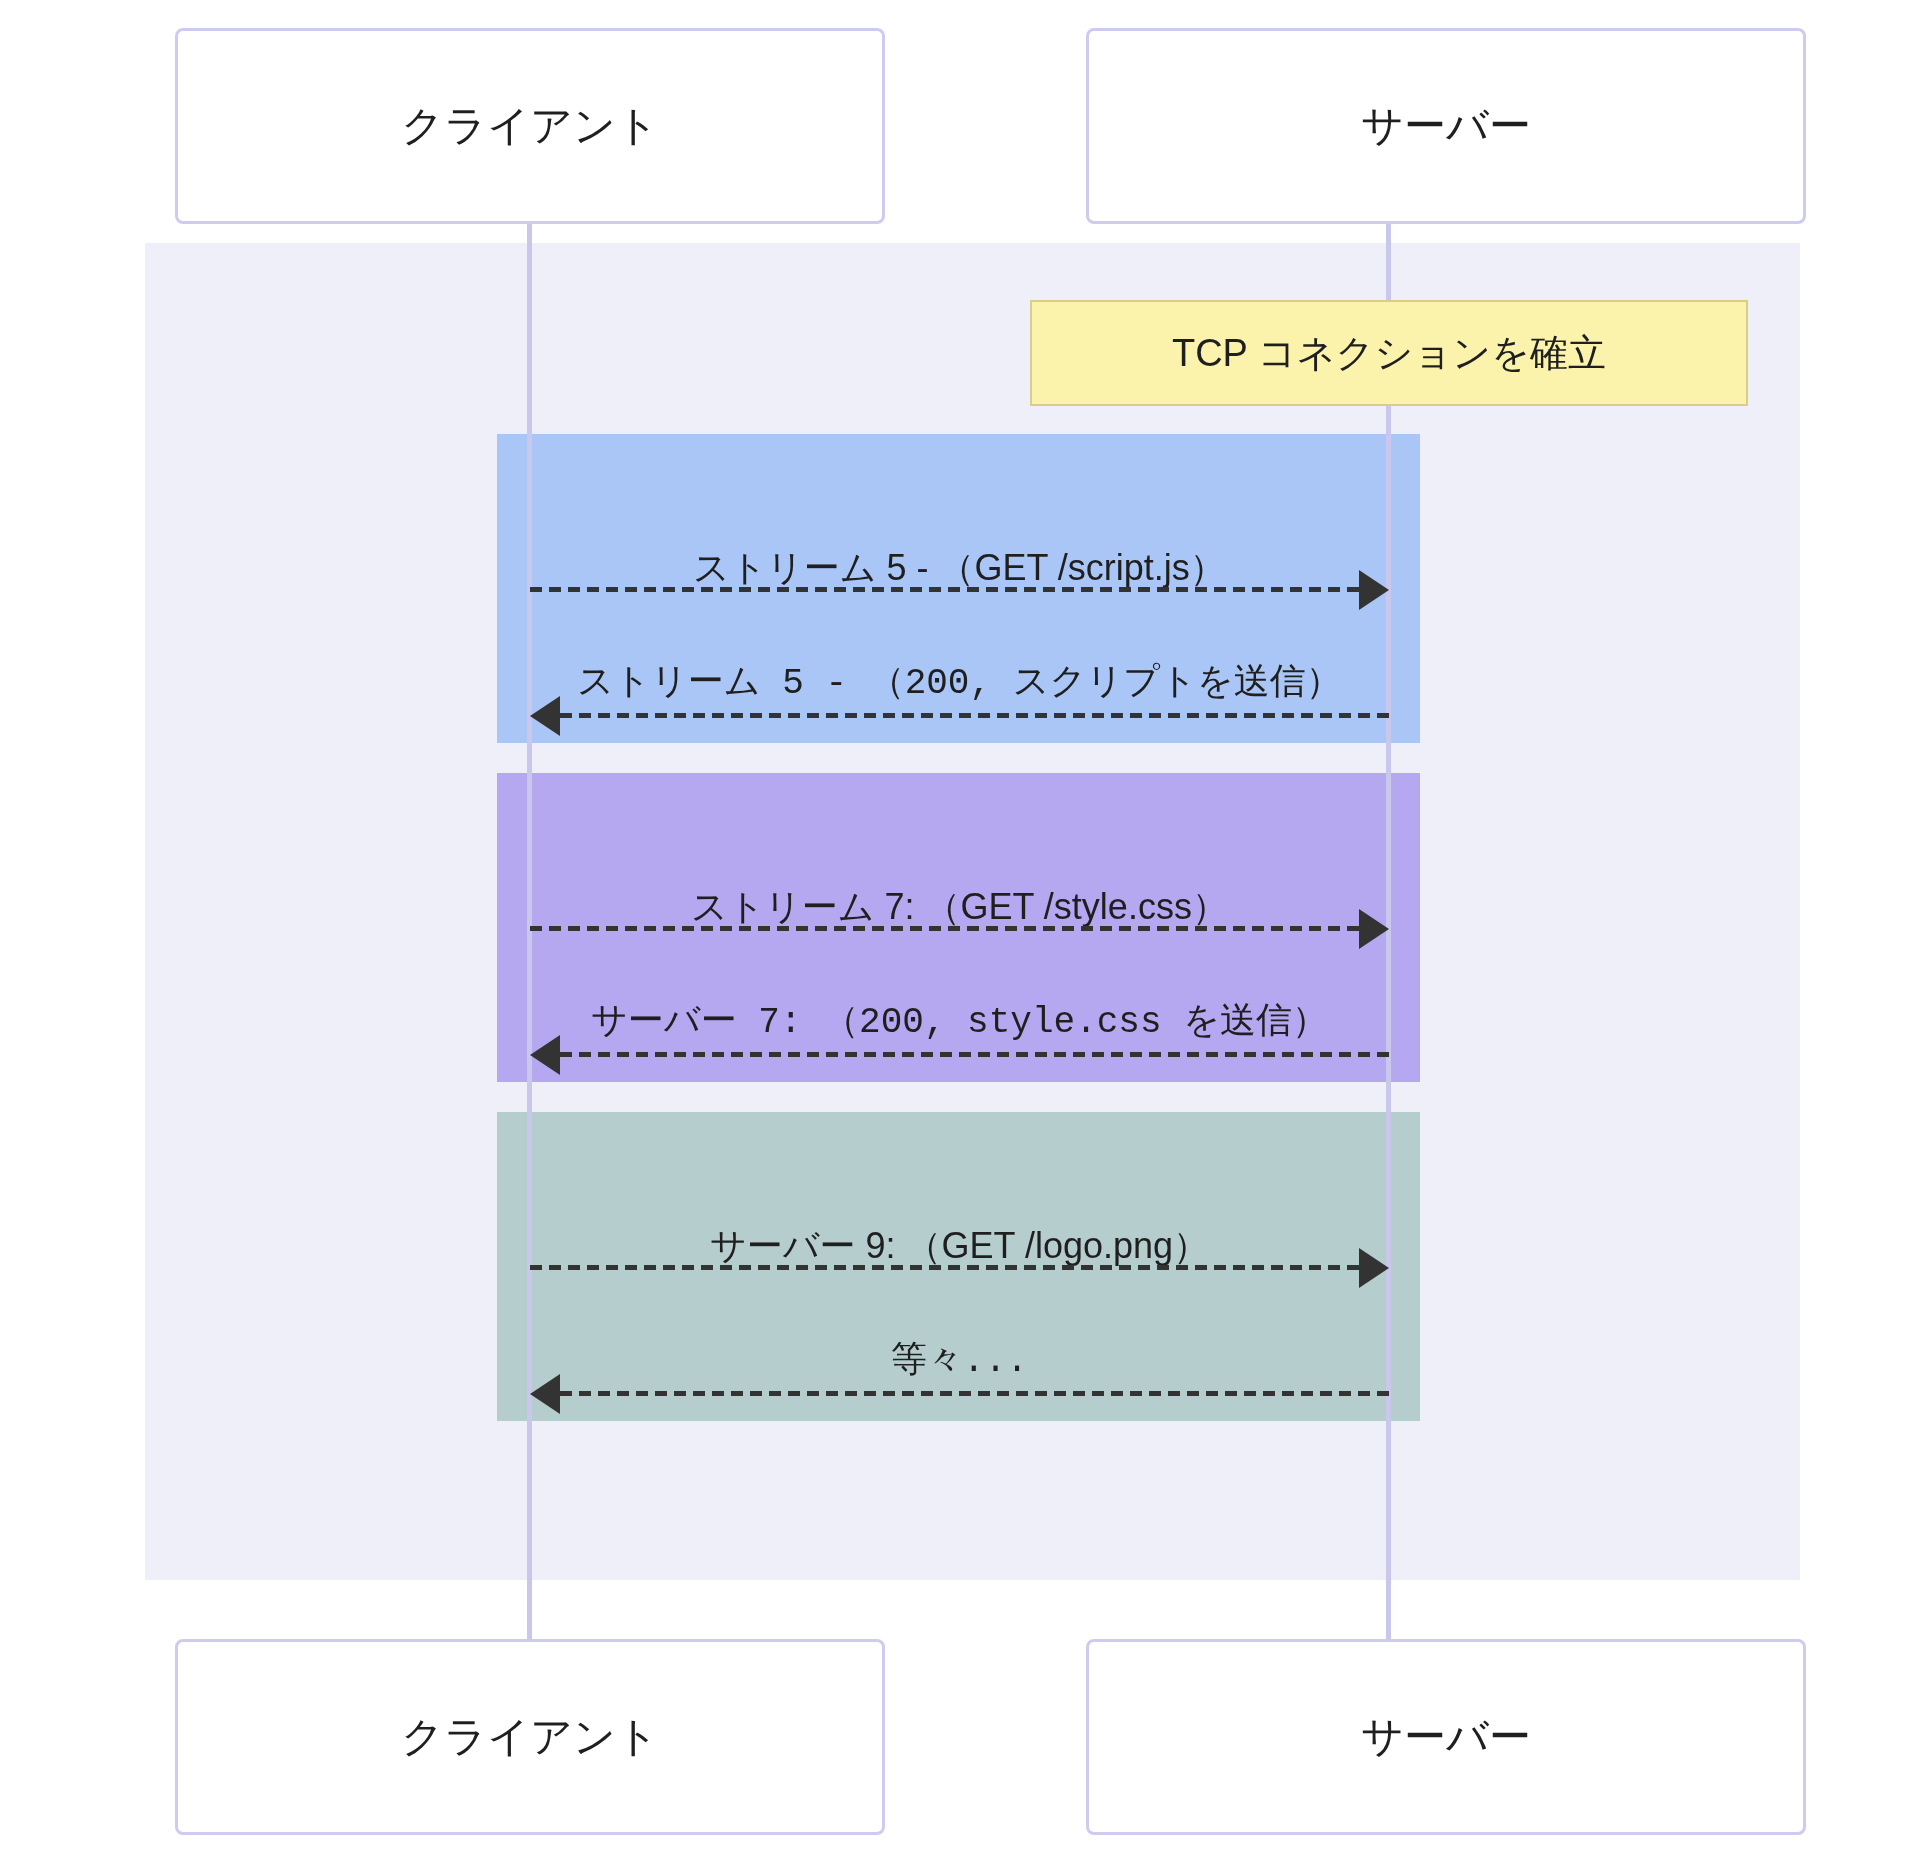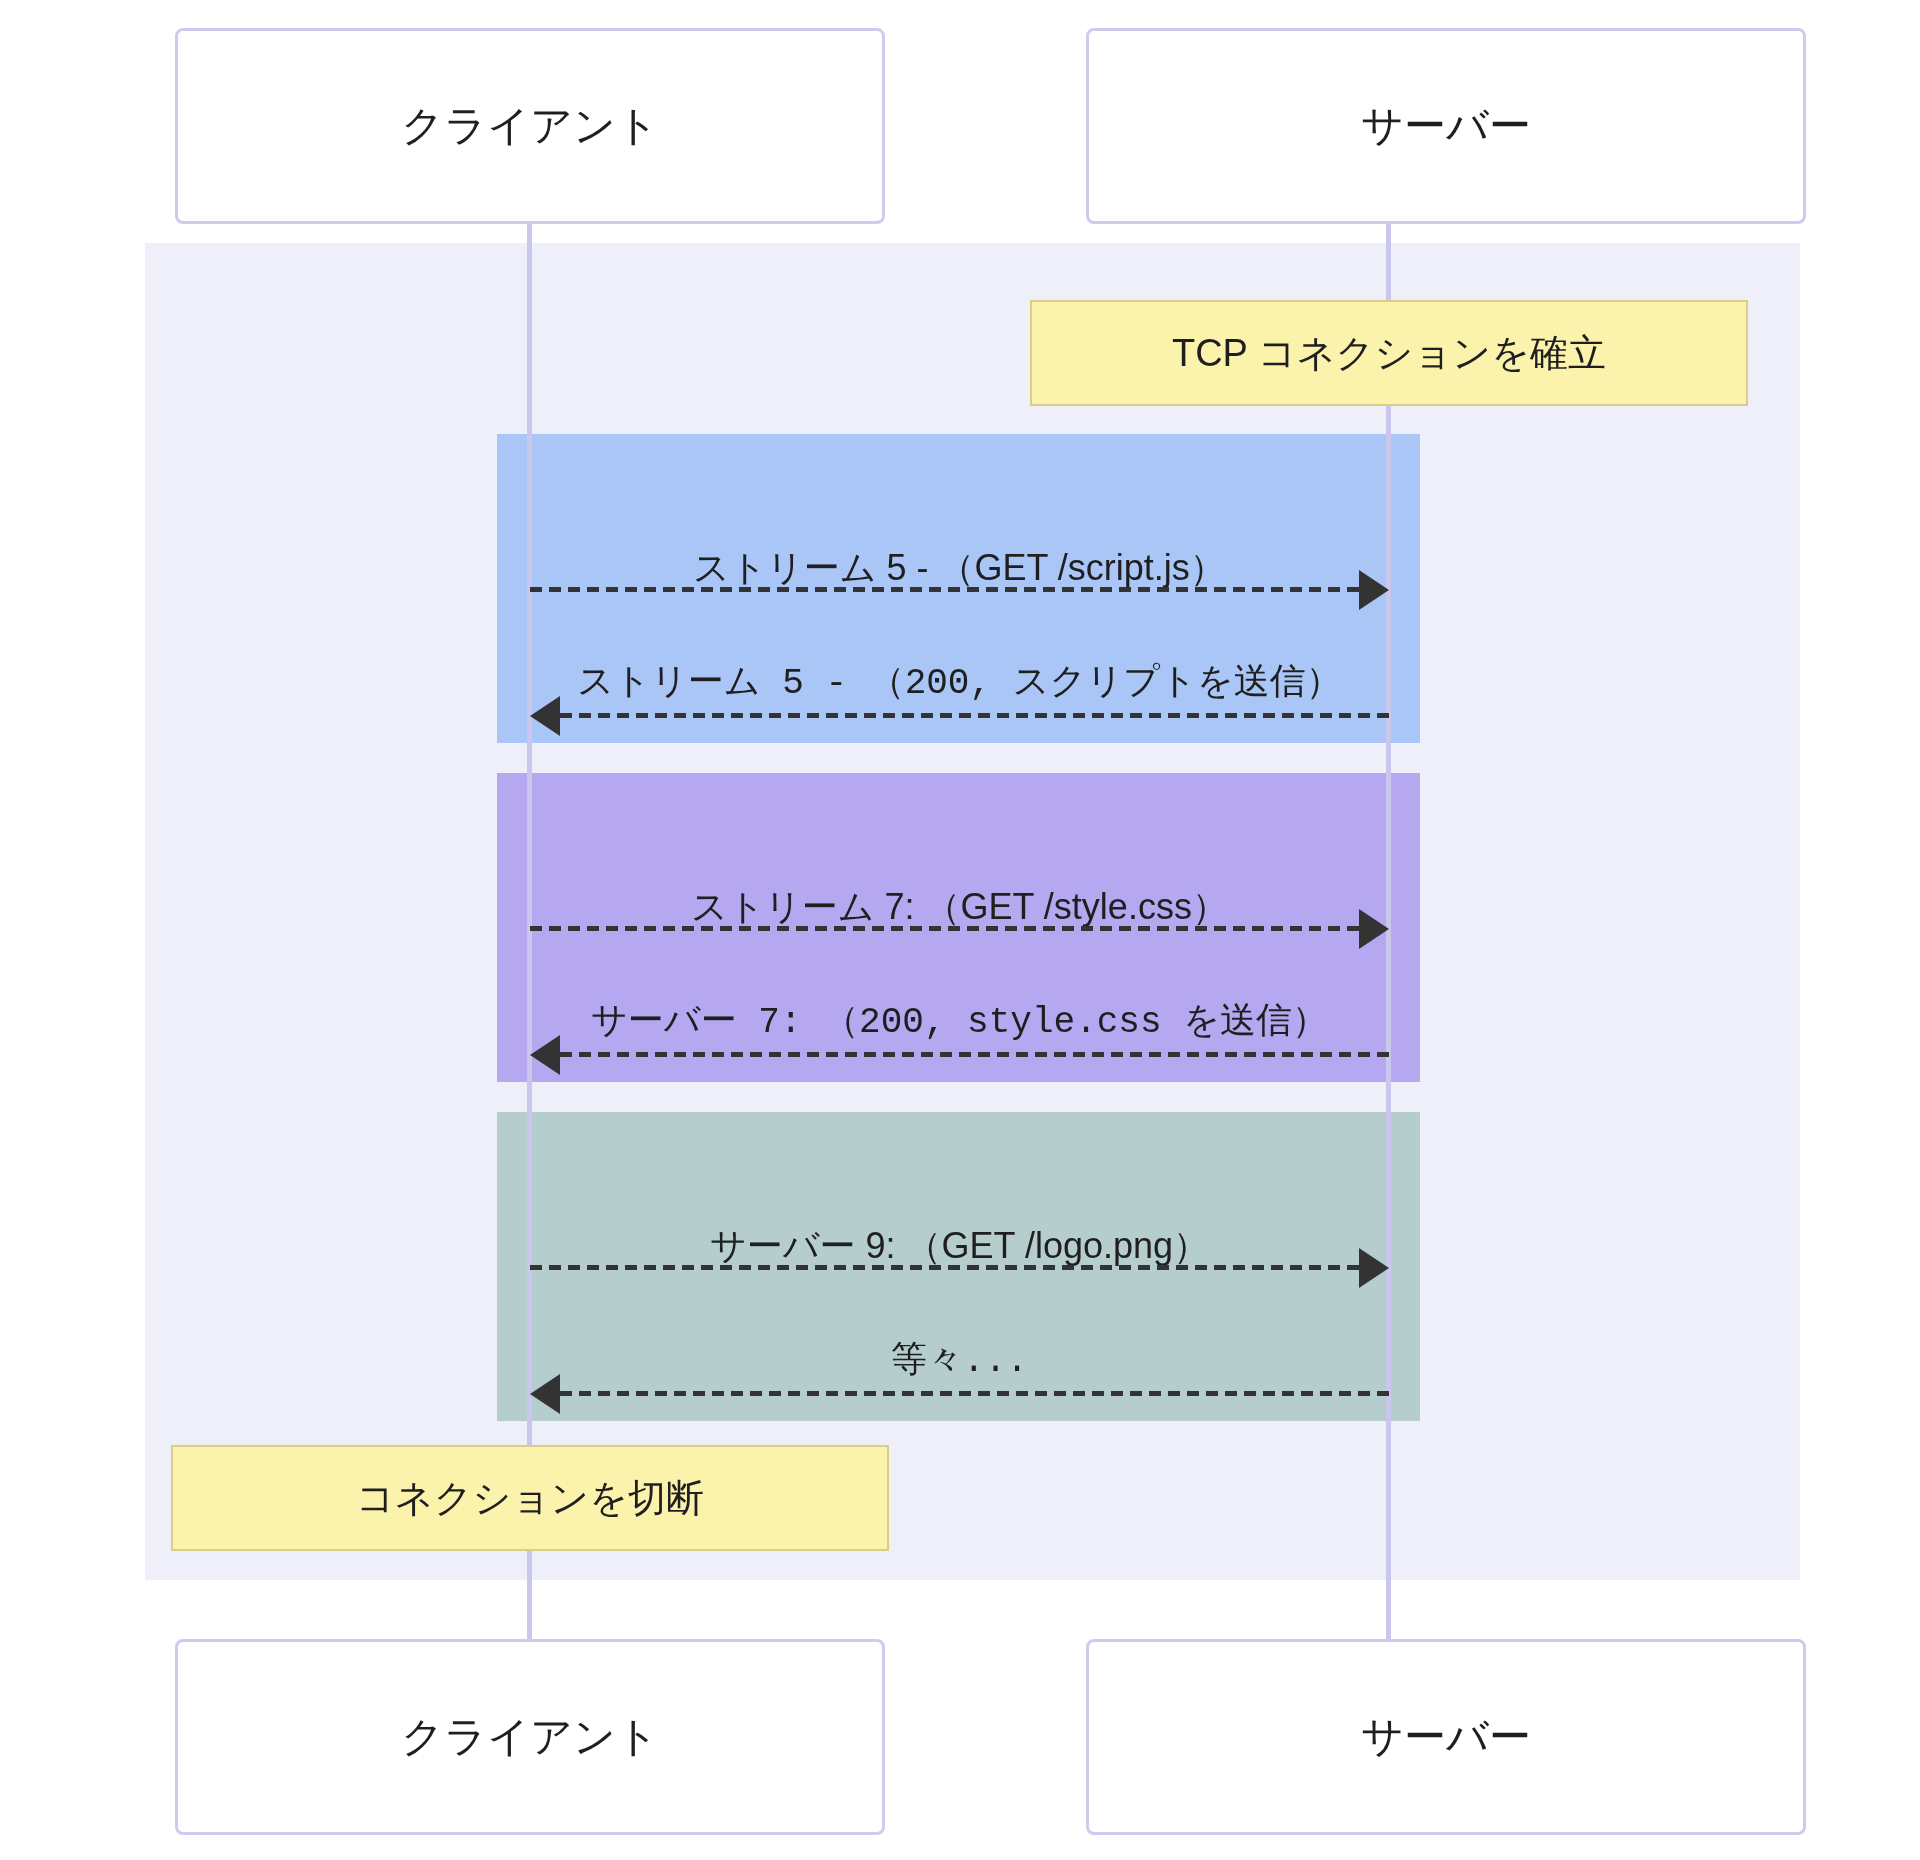--- a/index.html
+++ b/index.html
@@ -161,23 +161,20 @@
   <div class="stream s2">
     <div class="fill" style="background: rgb(182, 205, 206);"></div>
     <div class="msg-text t1">サーバー 9: （GET /logo.png）</div>
     <div class="dash line1"></div>
     <div class="head right"></div>
     <div class="msg-text t2">等々...</div>
     <div class="dash line2"></div>
     <div class="head left"></div>
   </div>
 
-  <div class="note over-client">
-    <span>コネクションを切断</span>
-  </div>
 
   <div class="actor client bottom">
     <span>クライアント</span>
   </div>
   <div class="actor server bottom">
     <span>サーバー</span>
   </div>
 
 </div>
 

